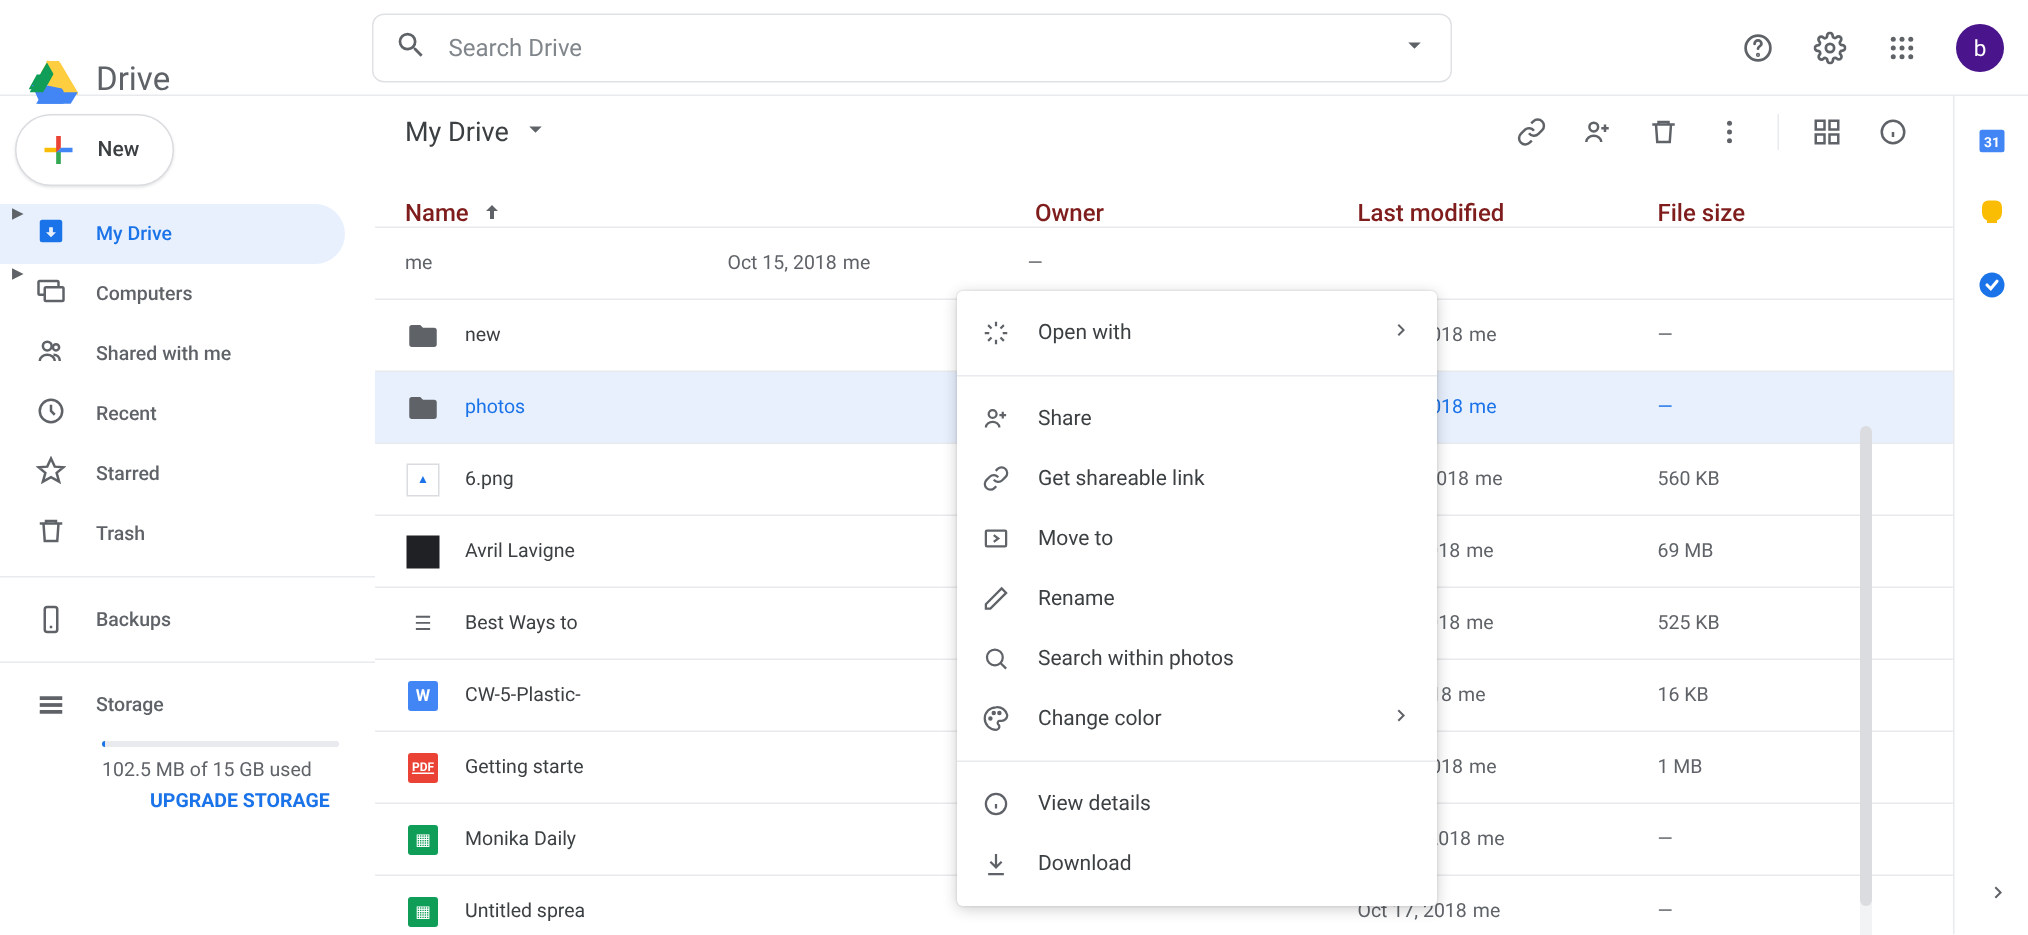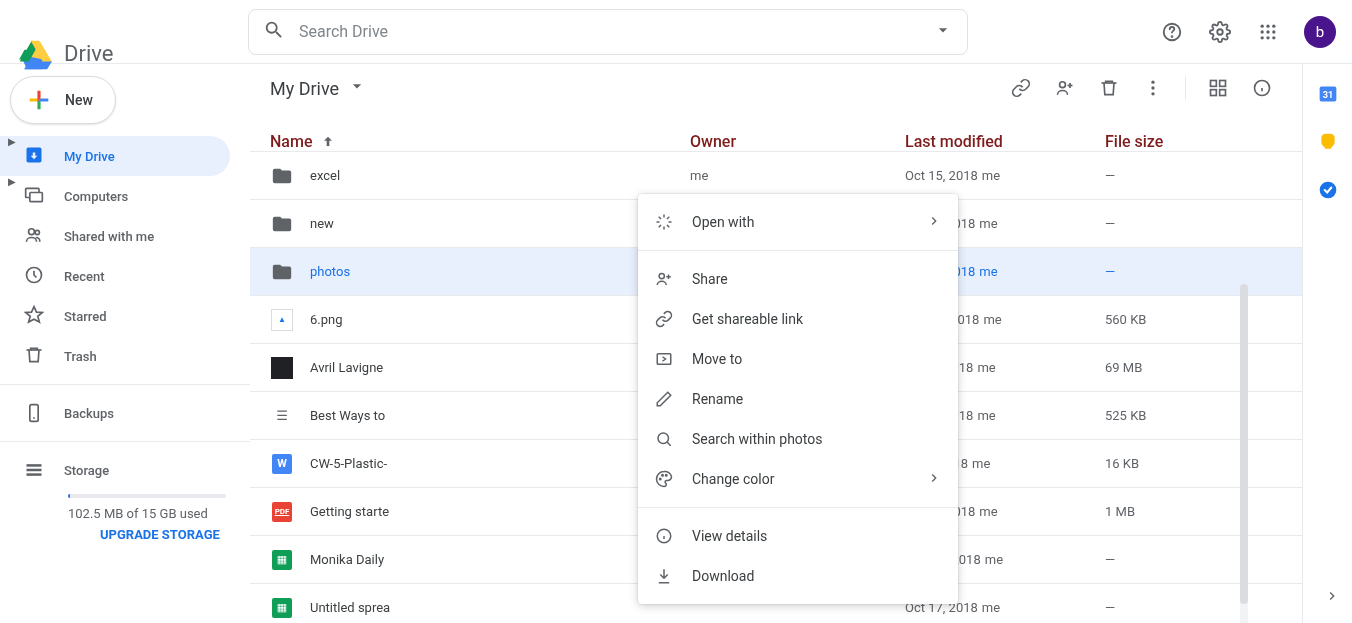--- a/index.html
+++ b/index.html
@@ -311,28 +311,20 @@
             <path d="M12 4l-6 6h4v8h4v-8h4z"></path>
           </svg>
       </div>
       <div class="col-owner"><span>Owner</span></div>
       <div class="col-modified"><span>Last modified</span></div>
       <div class="col-size"><span>File size</span></div>
     </div>
 
     <div class="file-list" id="file-list">
         <div class="file-row">
-    <div class="f-name">
-            <span class="f-icon">
-              <svg width="22" height="22" viewBox="0 0 24 24" class="ft-folder">
-                <path d="M10 4H4a2 2 0 00-2 2v12a2 2 0 002 2h16a2 2 0 002-2V8a2 2 0 00-2-2h-8l-2-2z"></path>
-              </svg>
-            </span>
-            <span>excel</span>
-          </div>
     <div class="f-owner">me</div>
     <div class="f-modified">Oct 15, 2018<span class="by">me</span></div>
     <div class="f-size">—</div>
         </div>
         <div class="file-row">
     <div class="f-name">
             <span class="f-icon">
               <svg width="22" height="22" viewBox="0 0 24 24" class="ft-folder">
                 <path d="M10 4H4a2 2 0 00-2 2v12a2 2 0 002 2h16a2 2 0 002-2V8a2 2 0 00-2-2h-8l-2-2z"></path>
               </svg>

